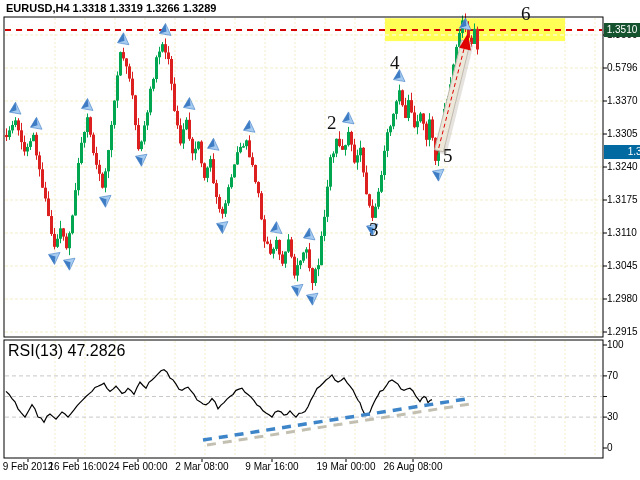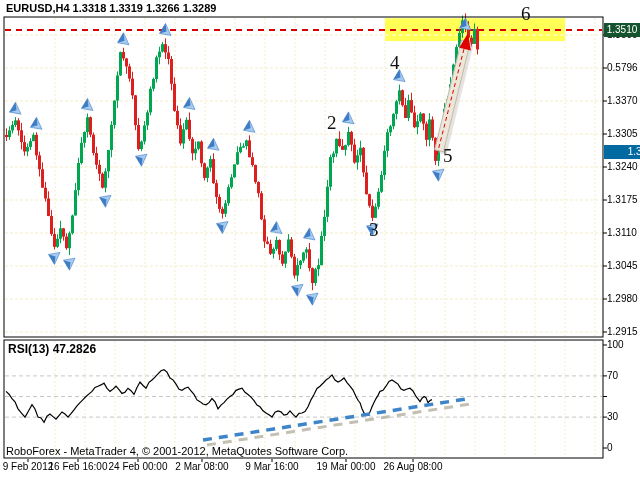--- a/index.html
+++ b/index.html
@@ -1,21 +1,21 @@
 <!DOCTYPE html>
 <html><head>
 <meta charset="utf-8">
 <style>
   html,body{margin:0;padding:0;background:#fff;}
   .screen{position:relative;width:640px;height:480px;background:#ffffff;overflow:hidden;
           font-family:"Liberation Sans",sans-serif;}
   #chart-svg{position:absolute;left:0;top:0;z-index:1;}
   .txt{position:absolute;z-index:2;color:#000;white-space:nowrap;}
   .chart-title{left:6px;top:2px;font-size:11px;font-weight:bold;}
-  .rsi-title{left:8px;top:342px;font-size:12px;font-weight:bold;}
+  .rsi-title{left:8px;top:342px;font-size:16px;font-weight:normal;}
   .copyright{left:6px;top:445px;font-size:11px;}
   .axis-label{left:607px;font-size:10px;}
   .time-label{top:461px;font-size:10px;transform:translateX(-50%);}
   .px-label{position:absolute;left:604px;width:36px;height:14px;z-index:3;
             font-size:10px;color:#fff;text-align:center;line-height:14px;}
   .wave-num{position:absolute;z-index:4;font-family:"Liberation Serif",serif;
             font-size:19px;color:#111;}
 </style>
 </head>
 <body>
@@ -463,21 +463,20 @@
       <line x1="28" y1="459" x2="28" y2="462" stroke="#000"></line>
       <line x1="78" y1="459" x2="78" y2="462" stroke="#000"></line>
       <line x1="138" y1="459" x2="138" y2="462" stroke="#000"></line>
       <line x1="202" y1="459" x2="202" y2="462" stroke="#000"></line>
       <line x1="272" y1="459" x2="272" y2="462" stroke="#000"></line>
       <line x1="346" y1="459" x2="346" y2="462" stroke="#000"></line>
       <line x1="413" y1="459" x2="413" y2="462" stroke="#000"></line>
     </svg>
   <div class="txt chart-title">EURUSD,H4 1.3318 1.3319 1.3266 1.3289</div>
   <div class="txt rsi-title">RSI(13) 47.2826</div>
-  <div class="txt copyright">RoboForex - MetaTrader 4, © 2001-2012, MetaQuotes Software Corp.</div>
   <div id="price-labels">
       <div class="txt axis-label" style="top: 29px;">1.3500</div>
       <div class="txt axis-label" style="top: 62px;">0.5796</div>
       <div class="txt axis-label" style="top: 95px;">1.3370</div>
       <div class="txt axis-label" style="top: 128px;">1.3305</div>
       <div class="txt axis-label" style="top: 161px;">1.3240</div>
       <div class="txt axis-label" style="top: 194px;">1.3175</div>
       <div class="txt axis-label" style="top: 227px;">1.3110</div>
       <div class="txt axis-label" style="top: 260px;">1.3045</div>
       <div class="txt axis-label" style="top: 293px;">1.2980</div>

